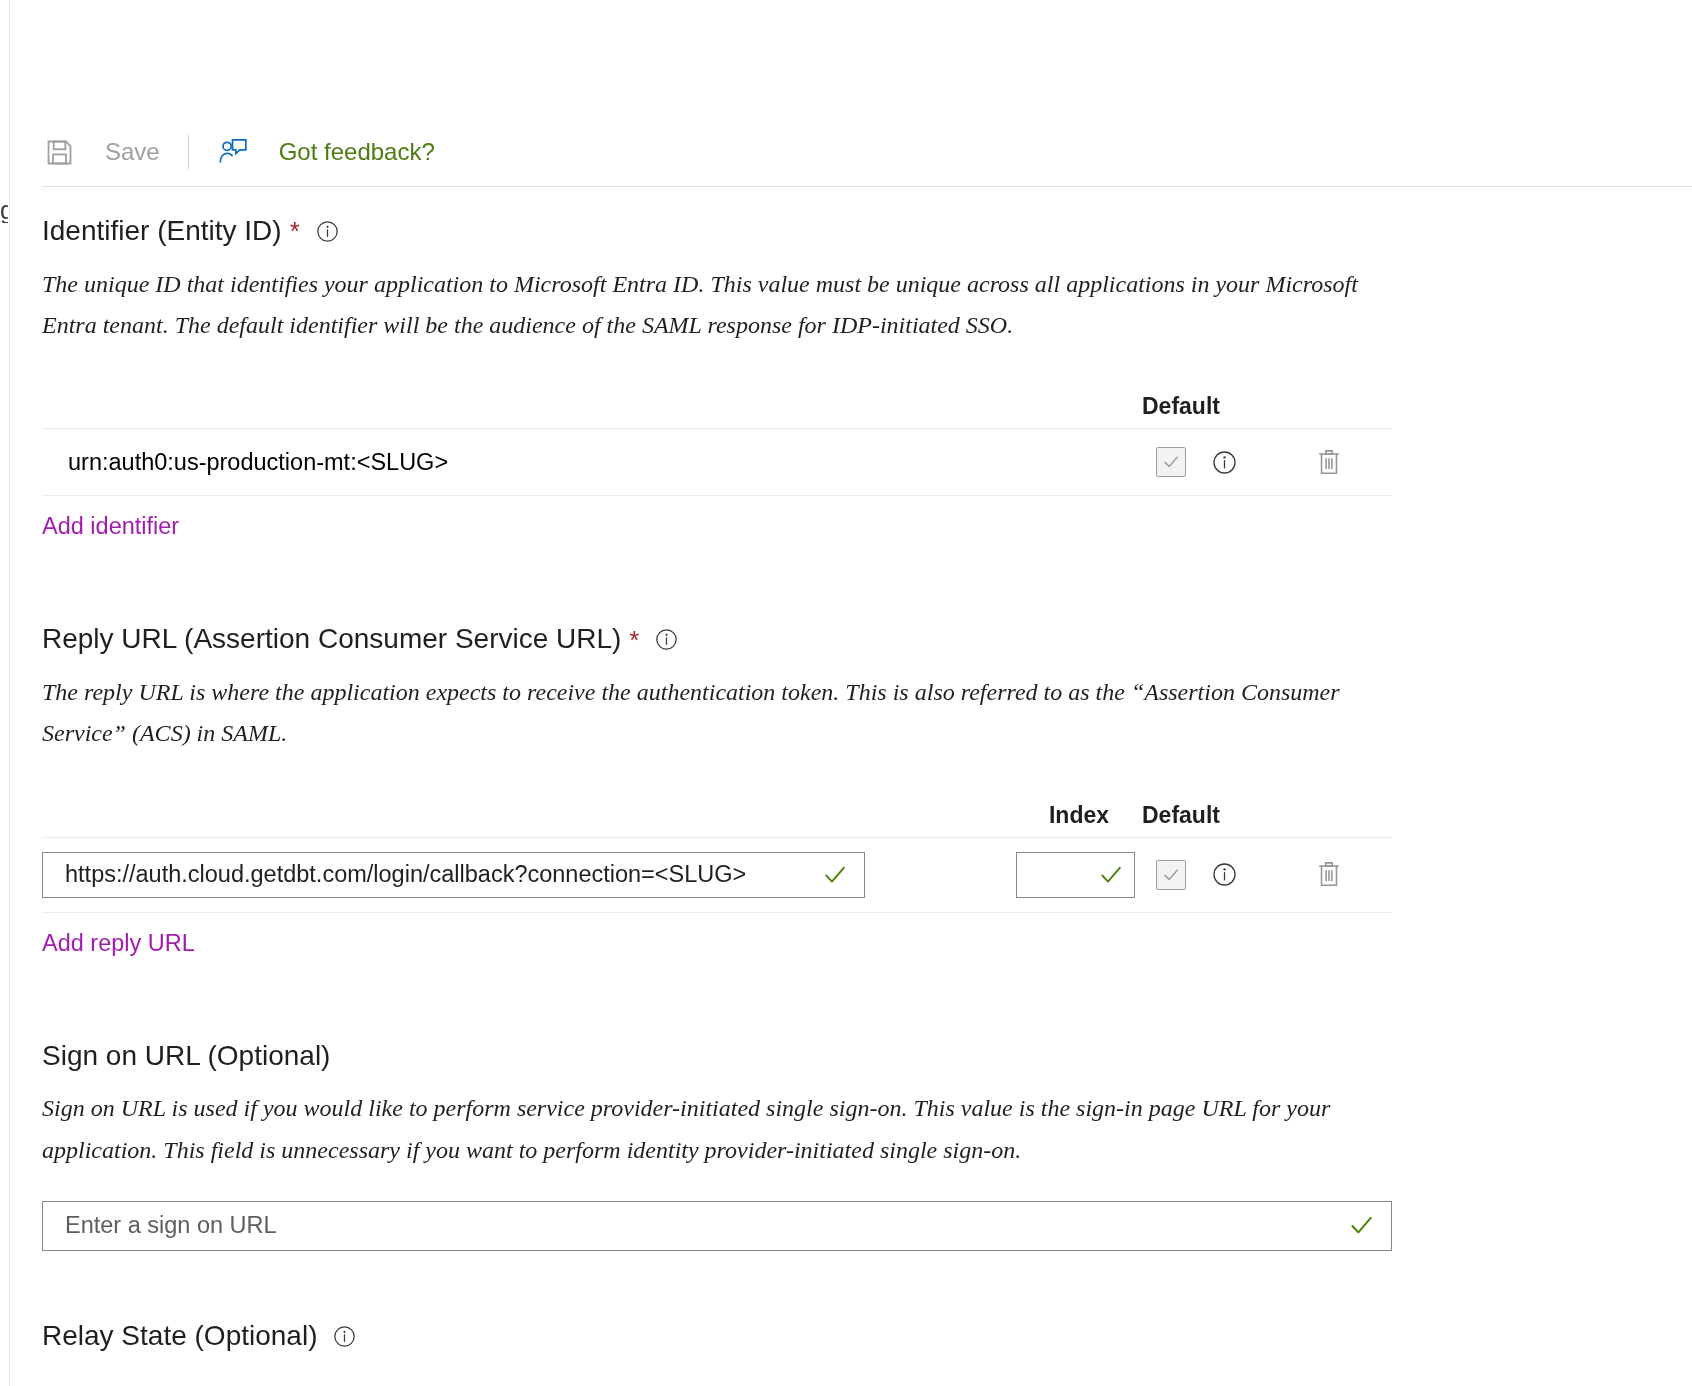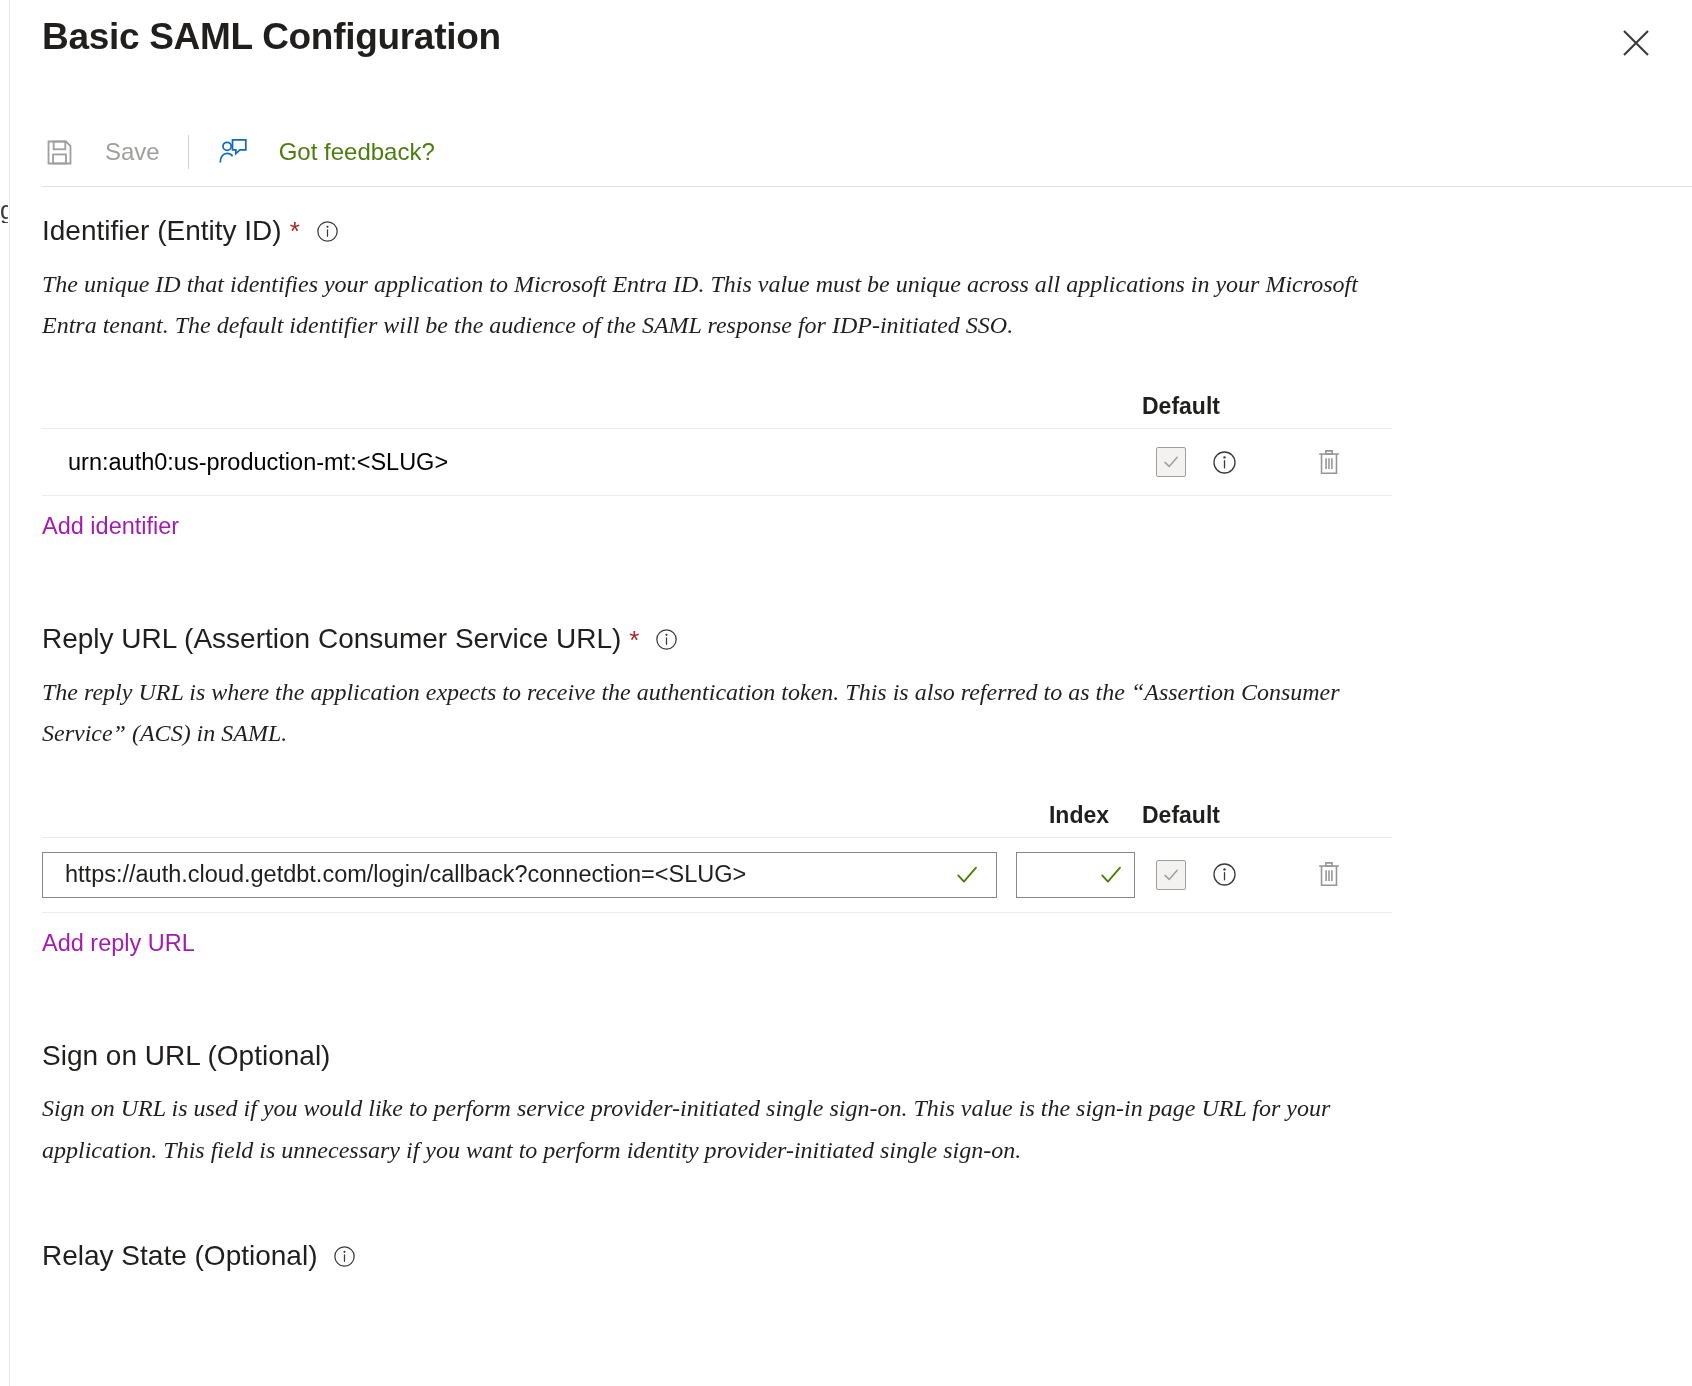--- a/index.html
+++ b/index.html
@@ -216,21 +216,21 @@
     flex: 1 1 auto;
     font-size: 23.5px;
     color: #201f1e;
     padding: 0 12px 0 22px;
     white-space: nowrap;
     overflow: hidden;
   }
   .txt-input-value.placeholder { color: #605e5c; }
   .check-green { flex: 0 0 auto; padding-right: 16px; display: flex; align-items: center; }
 
-  .row-input-url { width: 955px; }
+  .row-input-url { width: 823px; }
   .row-input-index { width: 119px; }
 
   .link {
     font-size: 23.5px;
     color: #a21caf;
     margin-top: 17px;
     display: inline-block;
     cursor: pointer;
   }
 
@@ -245,28 +245,20 @@
 </style>
 </head>
 <body>
 
 <div class="bg-sliver">
   <div class="bg-sliver-glyph">g</div>
 </div>
 
 <div class="blade">
 
-  <div class="blade-header">
-    <div class="blade-title">Basic SAML Configuration</div>
-    <div class="close-btn">
-      <svg width="34" height="34" viewBox="0 0 34 34">
-        <path d="M5 5 L29 29 M29 5 L5 29" stroke="#3b3a39" stroke-width="2.1" fill="none"></path>
-      </svg>
-    </div>
-  </div>
 
   <div class="command-bar">
     <div class="cmd cmd-save">
       <span class="cmd-icon">
         <svg width="31" height="31" viewBox="0 0 24 24" fill="none" stroke="#a19f9d" stroke-width="1.4">
           <path d="M3.5 3.5 H17 L20.5 7 V20.5 H3.5 Z"></path>
           <rect x="7.5" y="3.5" width="9" height="6"></rect>
           <rect x="7" y="13.5" width="10" height="7"></rect>
         </svg>
       </span>
@@ -424,20 +416,28 @@
     </div>
 
     <div class="spacer-lg"></div>
 
     <div class="section">
       <div class="field-label">
         <span>Sign on URL (Optional)</span>
       </div>
       <div class="field-desc">Sign on URL is used if you would like to perform service provider-initiated single sign-on. This value is the sign-in page URL for your application. This field is unnecessary if you want to perform identity provider-initiated single sign-on.</div>
 
+      <div class="txt-input signon-input">
+        <span class="txt-input-value placeholder">Enter a sign on URL</span>
+        <span class="check-green">
+          <svg width="27" height="27" viewBox="0 0 22 22" fill="none" stroke="#498205" stroke-width="1.6">
+            <path d="M3.6 11.4 L8.4 16.6 L18.6 4.8" stroke-linecap="round" stroke-linejoin="round"></path>
+          </svg>
+        </span>
+      </div>
     </div>
 
     <div class="spacer-md"></div>
 
     <div class="section">
       <div class="field-label">
         <span>Relay State (Optional)</span>
         <span class="info-icon">
           <svg width="23" height="23" viewBox="0 0 20 20" fill="none" stroke="#3b3a39" stroke-width="1.1">
             <circle cx="10" cy="10" r="8.4"></circle>

